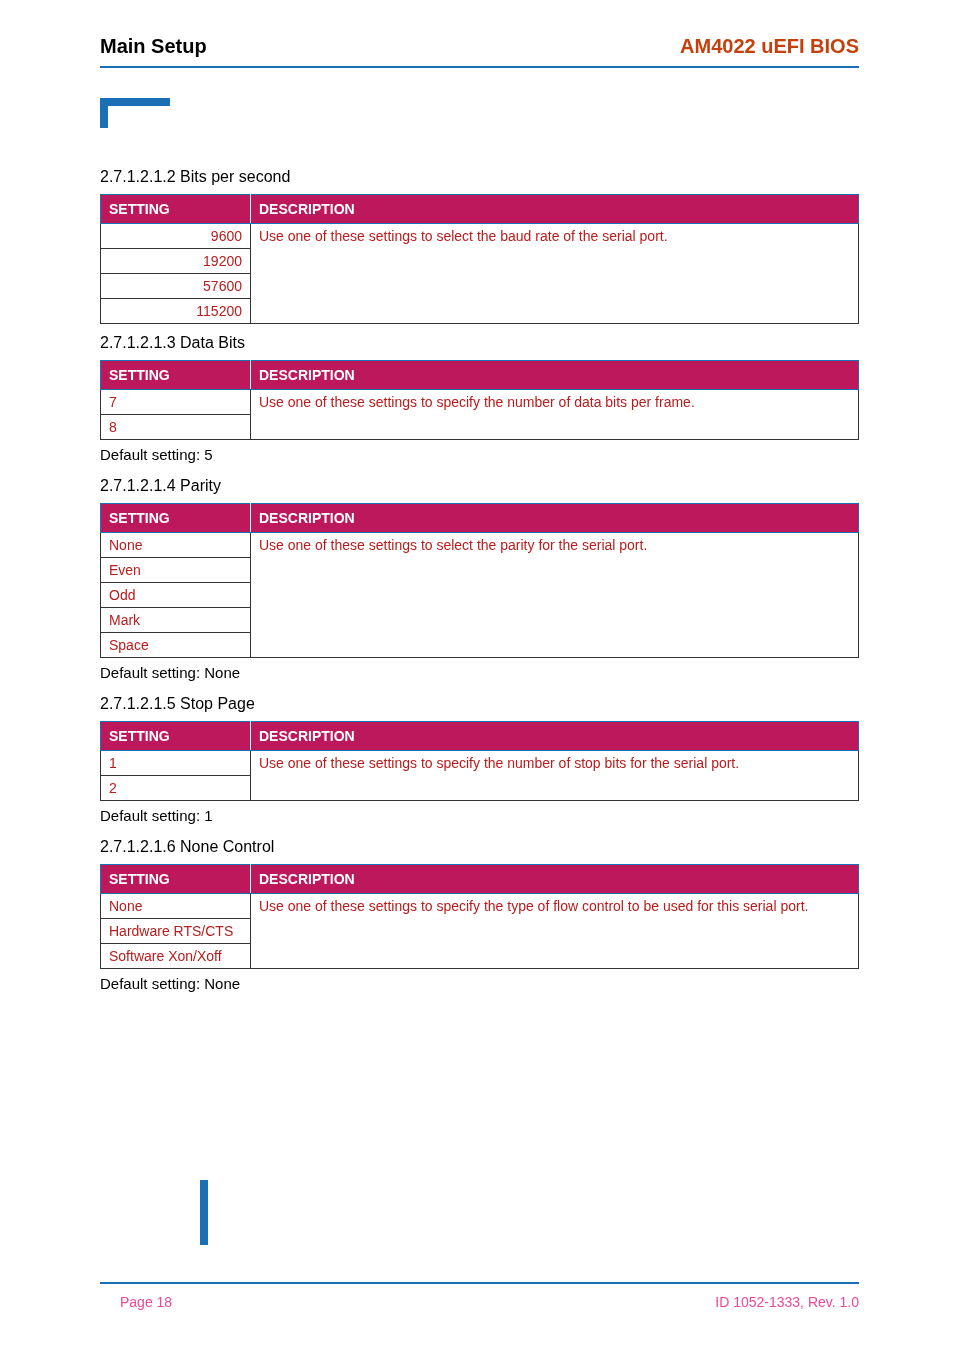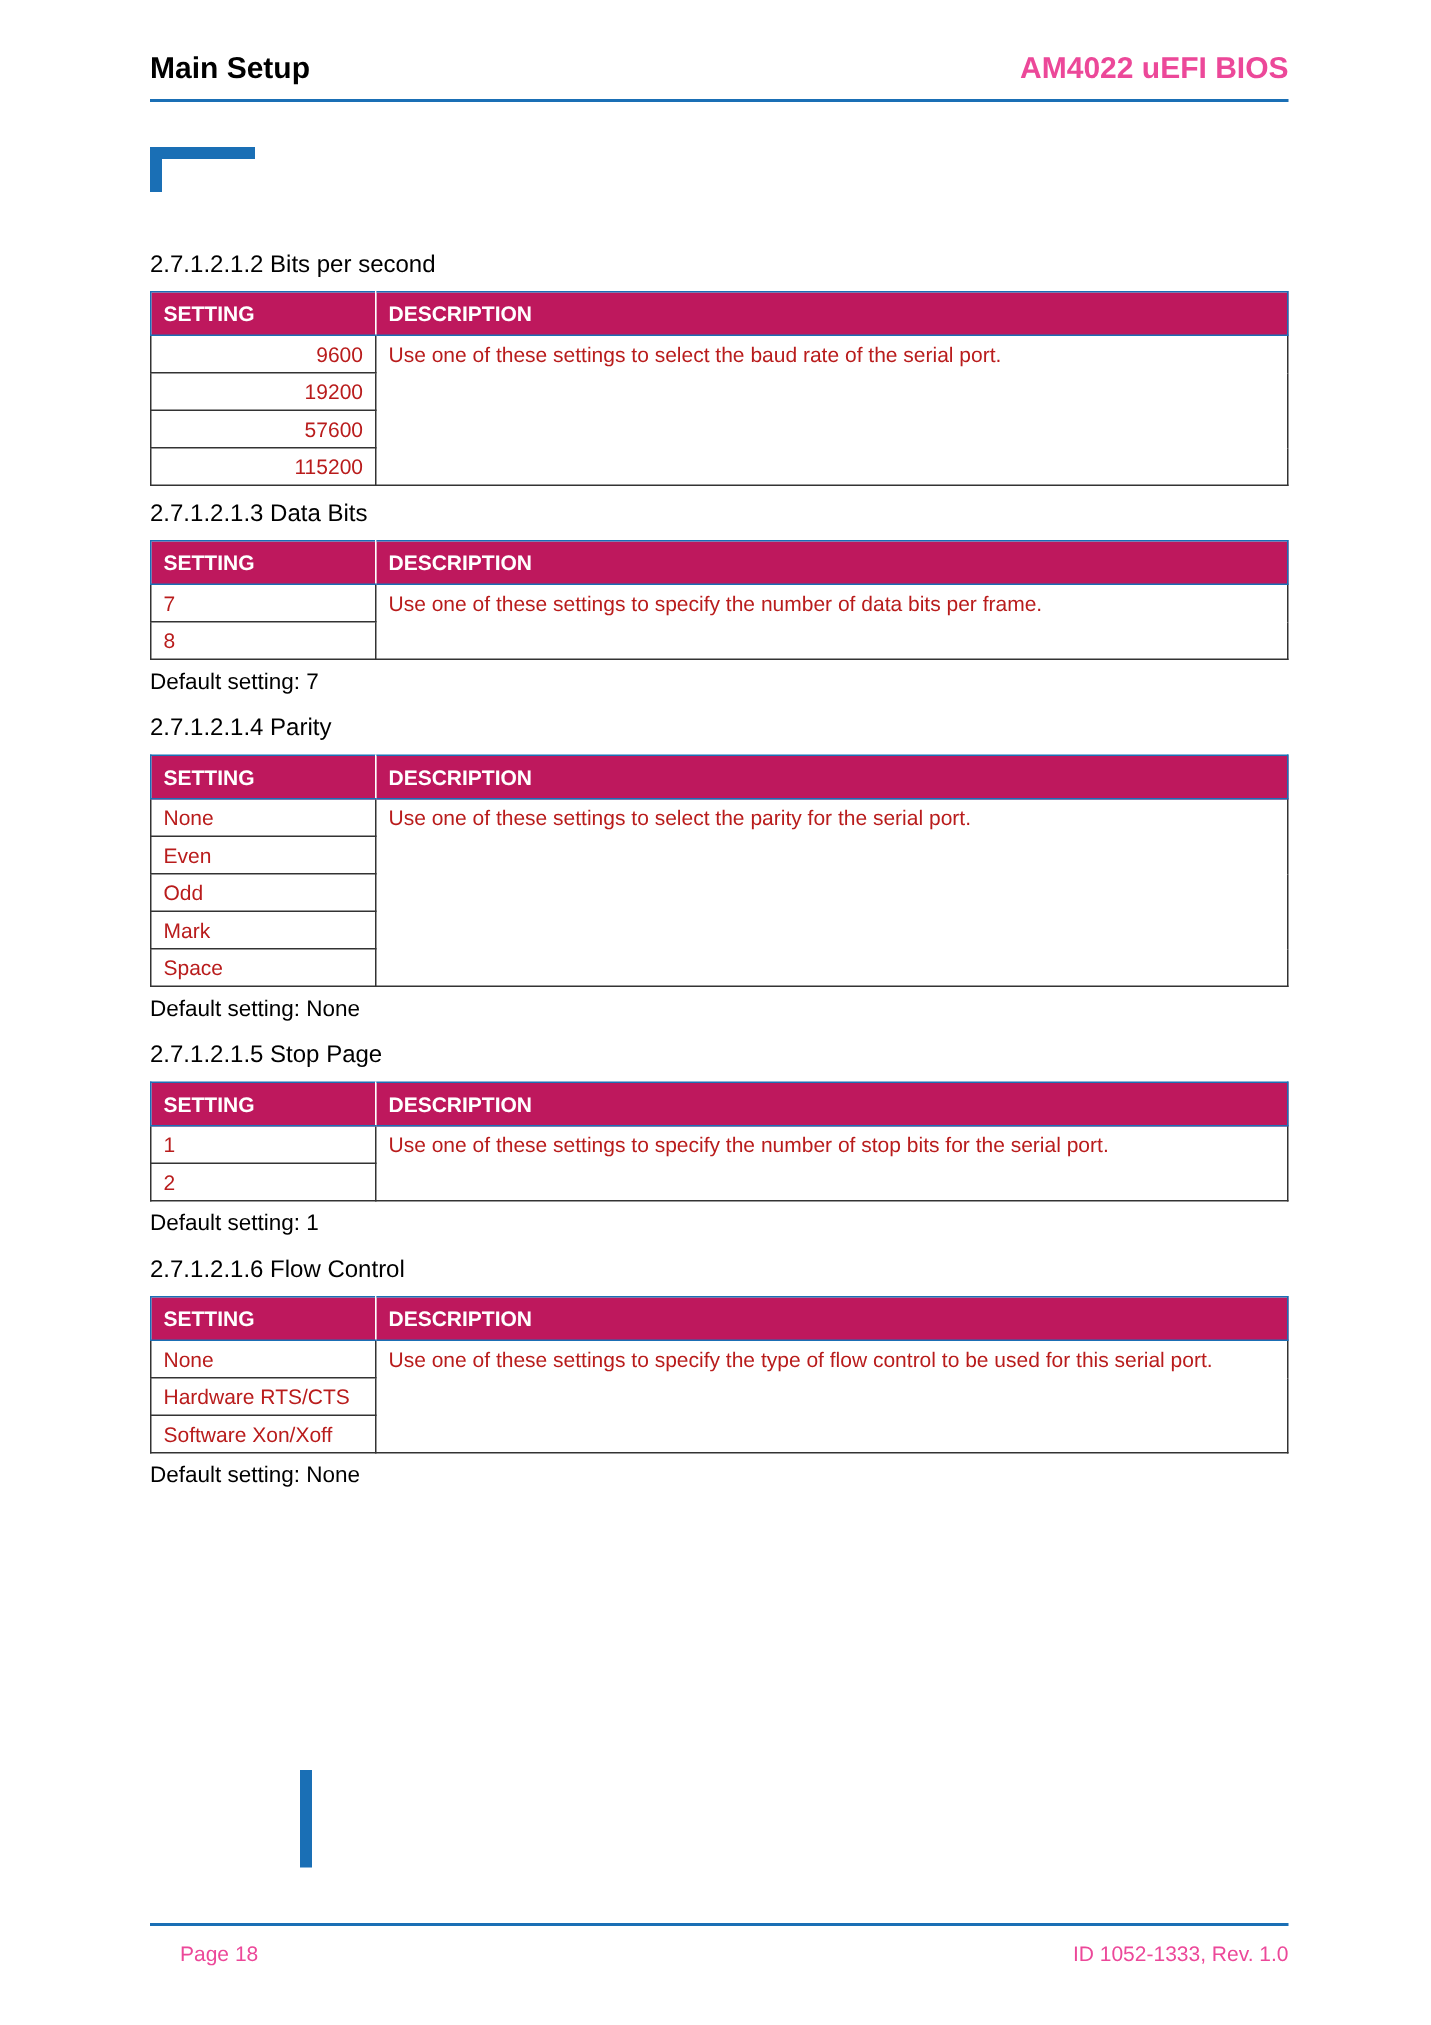--- a/index.html
+++ b/index.html
@@ -24,21 +24,21 @@
       margin-bottom: 30px;
     }
     .header-left {
       font-size: 20px;
       font-weight: bold;
       color: #000;
     }
     .header-right {
       font-size: 20px;
       font-weight: bold;
-      color: #ec4899;
+      color: #c2410c;
     }
     .logo-corner {
       width: 70px;
       height: 55px;
       position: relative;
       margin-bottom: 15px;
     }
     .logo-blue {
       position: absolute;
       top: 0;
@@ -180,21 +180,21 @@
         <tbody>
           <tr>
             <td>7</td>
             <td rowspan="2">Use one of these settings to specify the number of data bits per frame.</td>
           </tr>
           <tr>
             <td>8</td>
           </tr>
         </tbody>
       </table>
-      <div class="default-text">Default setting: 7</div>
+      <div class="default-text">Default setting: 5</div>
       <div class="section-heading">2.7.1.2.1.4  Parity</div>
       <table class="setting-table">
         <thead>
           <tr>
             <th class="col-setting">SETTING</th>
             <th>DESCRIPTION</th>
           </tr>
         </thead>
         <tbody>
           <tr>
@@ -228,21 +228,21 @@
           <tr>
             <td>1</td>
             <td rowspan="2">Use one of these settings to specify the number of stop bits for the serial port.</td>
           </tr>
           <tr>
             <td>2</td>
           </tr>
         </tbody>
       </table>
       <div class="default-text">Default setting: 1</div>
-      <div class="section-heading">2.7.1.2.1.6  Flow Control</div>
+      <div class="section-heading">2.7.1.2.1.6  None Control</div>
       <table class="setting-table">
         <thead>
           <tr>
             <th class="col-setting">SETTING</th>
             <th>DESCRIPTION</th>
           </tr>
         </thead>
         <tbody>
           <tr>
             <td>None</td>

